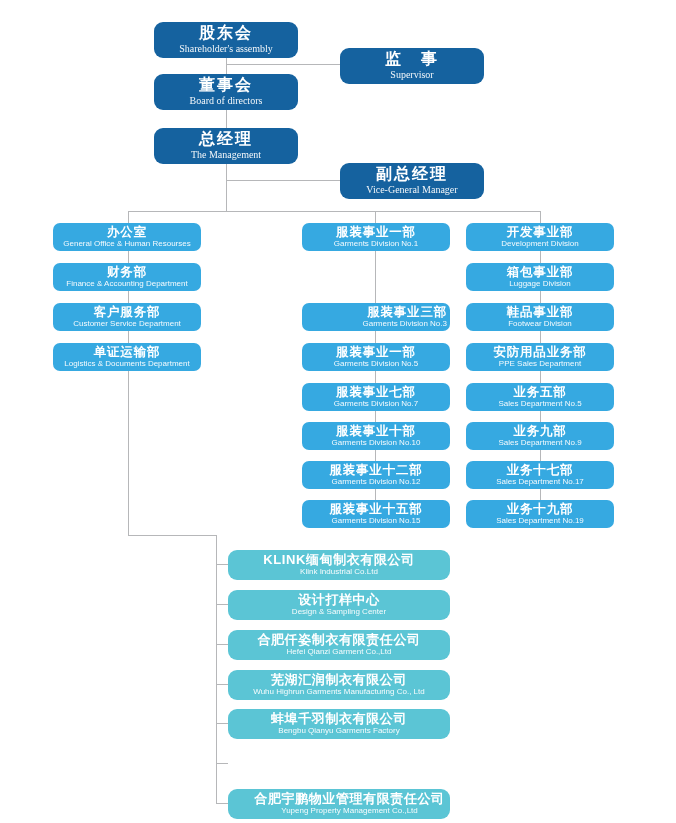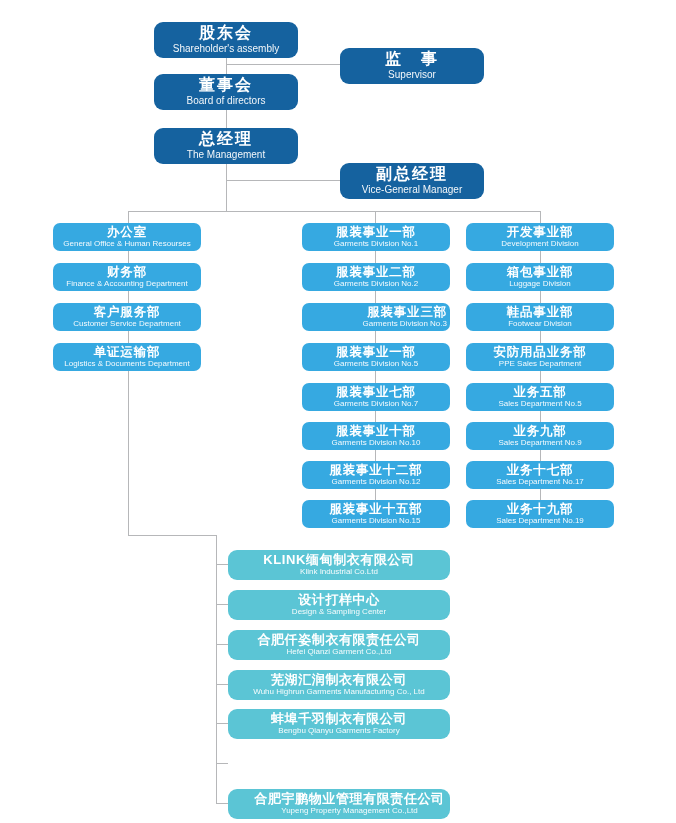--- a/index.html
+++ b/index.html
@@ -43,20 +43,21 @@
   .node .en {
     font-weight: normal;
     white-space: nowrap;
     opacity: 0.95;
   }
 
   
   .node.lvl-top {
     background: #15629f;
     border-radius: 9px;
+    font-family: Liberation Serif, serif;
   }
   .node.lvl-top .cn { font-size: 16px; letter-spacing: 2px; margin-bottom: 2px; }
   .node.lvl-top .en { font-size: 10px; }
 
   
   .node.lvl-dept {
     background: #36a9e1;
     border-radius: 7px;
   }
   .node.lvl-dept .cn { font-size: 12.5px; letter-spacing: 0.8px; margin-bottom: 1px; }
@@ -149,24 +150,20 @@
   </div>
   <div class="node lvl-dept" style="left:53px; top:343px; width:148px; height:28px;">
     <span class="cn">单证运输部</span>
     <span class="en">Logistics &amp; Documents Department</span>
   </div>
 
   <div class="node lvl-dept" style="left:302px; top:223px; width:148px; height:28px;">
     <span class="cn">服装事业一部</span>
     <span class="en">Garments Division No.1</span>
   </div>
-  <div class="node lvl-dept" style="left:302px; top:263px; width:148px; height:28px;">
-    <span class="cn">服装事业二部</span>
-    <span class="en">Garments Division No.2</span>
-  </div>
   <div class="node lvl-dept" style="left:302px; top:303px; width:148px; height:28px;align-items:flex-end;">
     <span class="cn">服装事业三部</span>
     <span class="en">Garments Division No.3</span>
   </div>
   <div class="node lvl-dept" style="left:302px; top:343px; width:148px; height:28px;">
     <span class="cn">服装事业一部</span>
     <span class="en">Garments Division No.5</span>
   </div>
   <div class="node lvl-dept" style="left:302px; top:383px; width:148px; height:28px;justify-content:center;">
     <span class="cn">服装事业七部</span>

